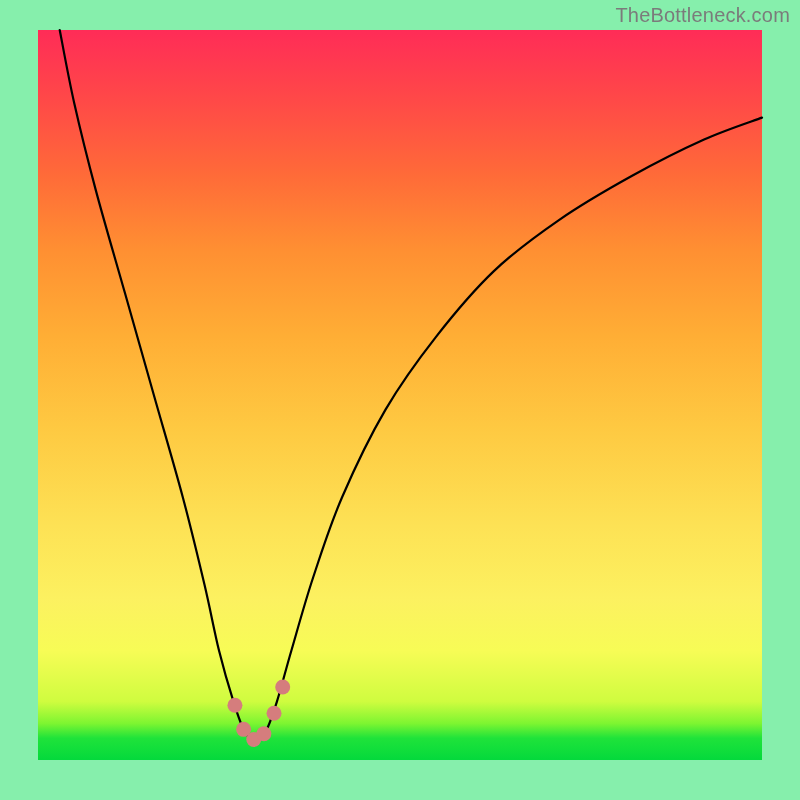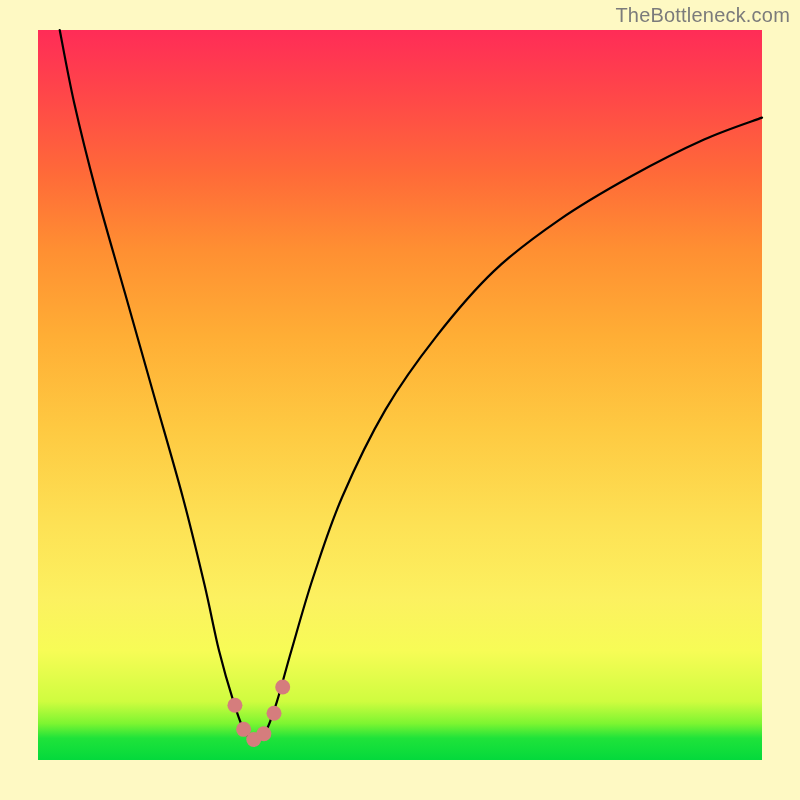--- a/index.html
+++ b/index.html
@@ -8,21 +8,21 @@
     width: 800px;
     height: 800px;
     background: #000;
     overflow: hidden;
     font-family: Arial, Helvetica, sans-serif;
   }
   .frame {
     position: absolute;
     left: 0; top: 0;
     width: 800px; height: 800px;
-    background: #fef9c3;
+    background: #86efac;
   }
   .plot {
     position: absolute;
     left: 38px;
     top: 30px;
     width: 724px;
     height: 730px;
     
     background: linear-gradient(to top,
       #04d93c 0%,

